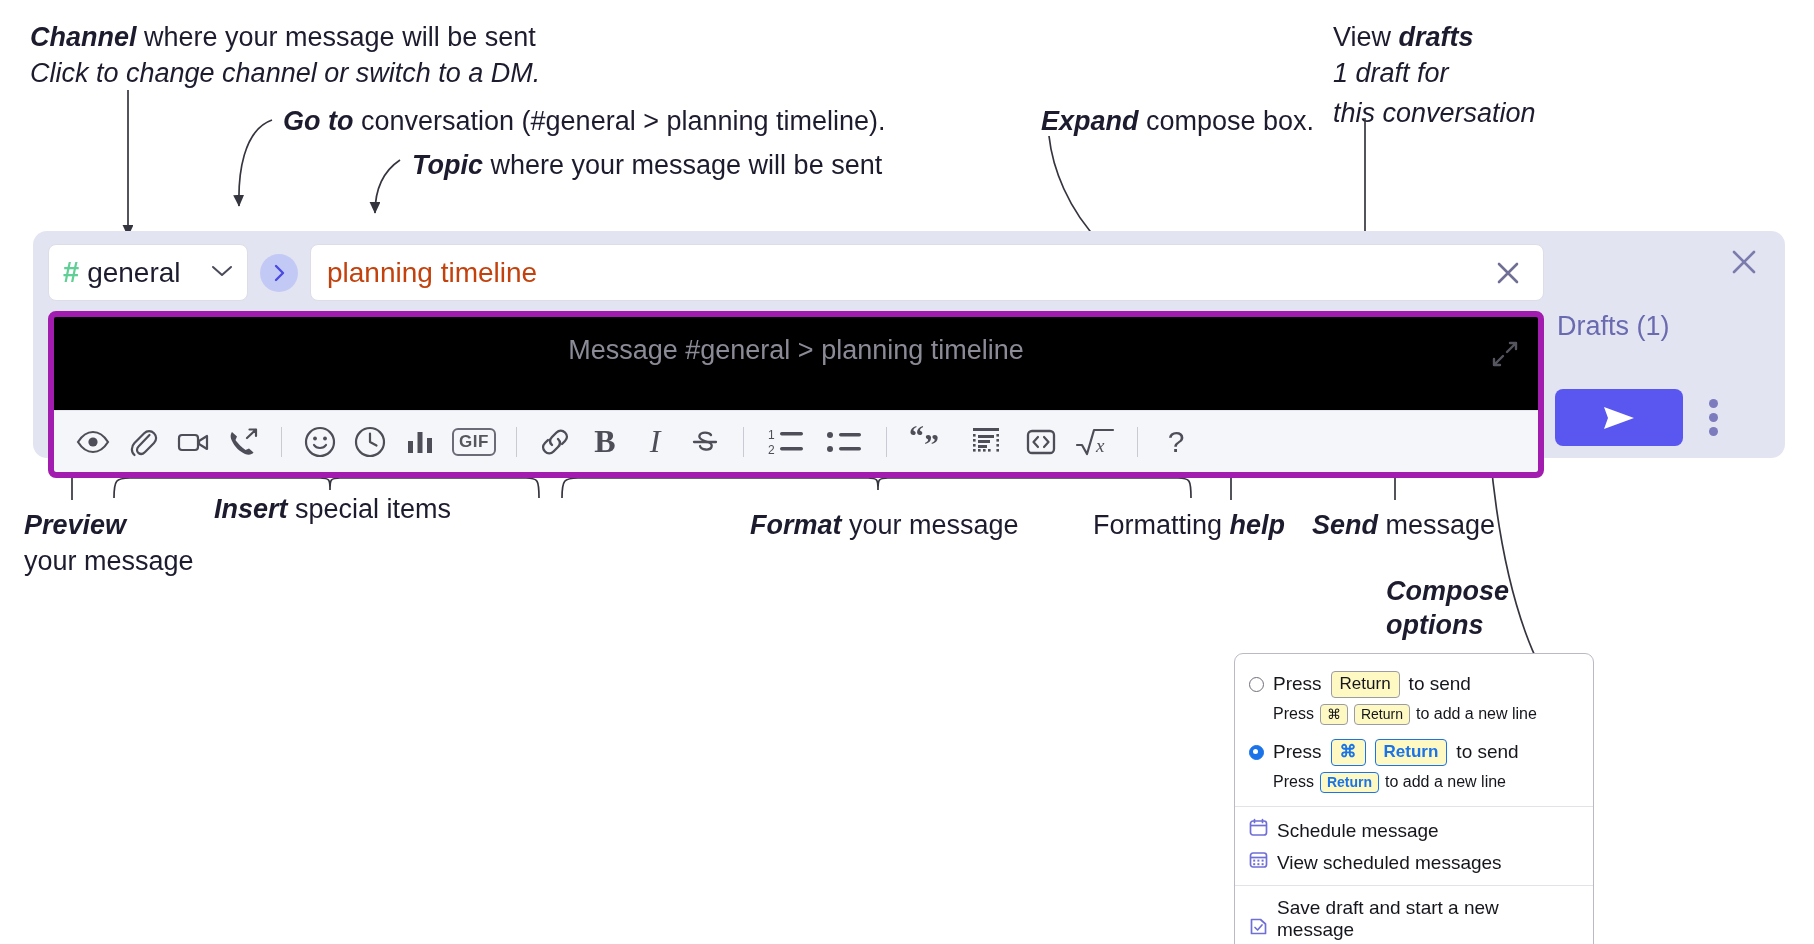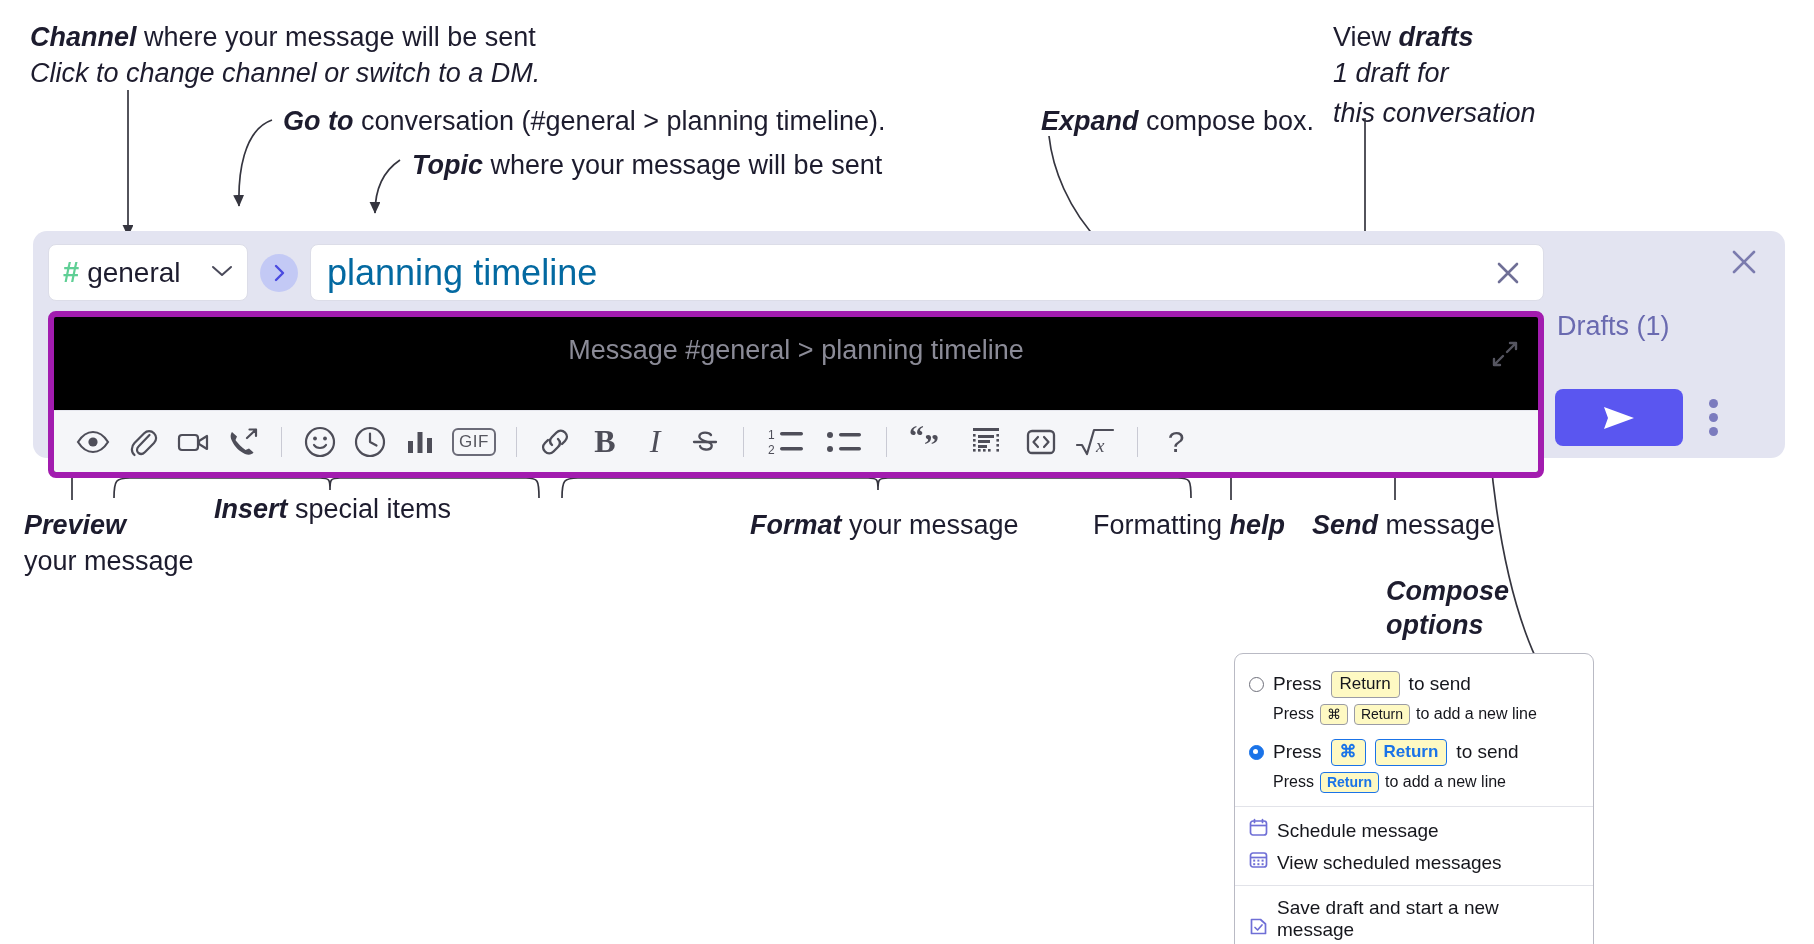--- a/index.html
+++ b/index.html
@@ -71,21 +71,21 @@
   }
 
   .topic-field {
     flex: 1; height: 57px;
     background: #ffffff;
     border: 1px solid #dcdde8;
     border-radius: 8px;
     display: flex; align-items: center;
     padding: 0 16px;
   }
-  .topic-text { font-size: 36px; color: #0369a1; flex: 1; }
+  .topic-text { font-size: 28px; color: #c2410c; flex: 1; }
   .topic-clear { cursor: pointer; display: flex; padding-right: 4px; }
 
   
   .msgbox {
     margin-top: 10px;
     background: #000000;
     border: 6px solid #a21caf;
     border-radius: 8px;
     overflow: hidden;
     text-align: center;
@@ -115,21 +115,21 @@
     color: #6b6b78; cursor: pointer;
     flex: 0 0 auto;
   }
   .tb.wide { width: 58px; }
   .tb-sep {
     width: 1px; height: 30px; background: #c9cad4;
     margin: 0 13px; flex: 0 0 auto;
   }
   .gifbox {
     border: 2.5px solid #6b6b78; border-radius: 6px;
-    font-size: 17px; font-weight: 400; letter-spacing: 0.5px;
+    font-size: 17px; font-weight: 700; letter-spacing: 0.5px;
     padding: 2px 5px; color: #56565f;
     font-family: "Liberation Sans", sans-serif;
   }
   .bold-g { font-size: 32px; font-weight: 700; color: #4e4e59; font-family: "Liberation Serif", serif;}
   .ital-g { font-size: 32px; font-style: italic; color: #4e4e59; font-family: "Liberation Serif", serif;}
   .qmark { font-size: 30px; color: #4e4e59; }
 
   
   .rail {
     position: absolute; right: 0; top: 0;

